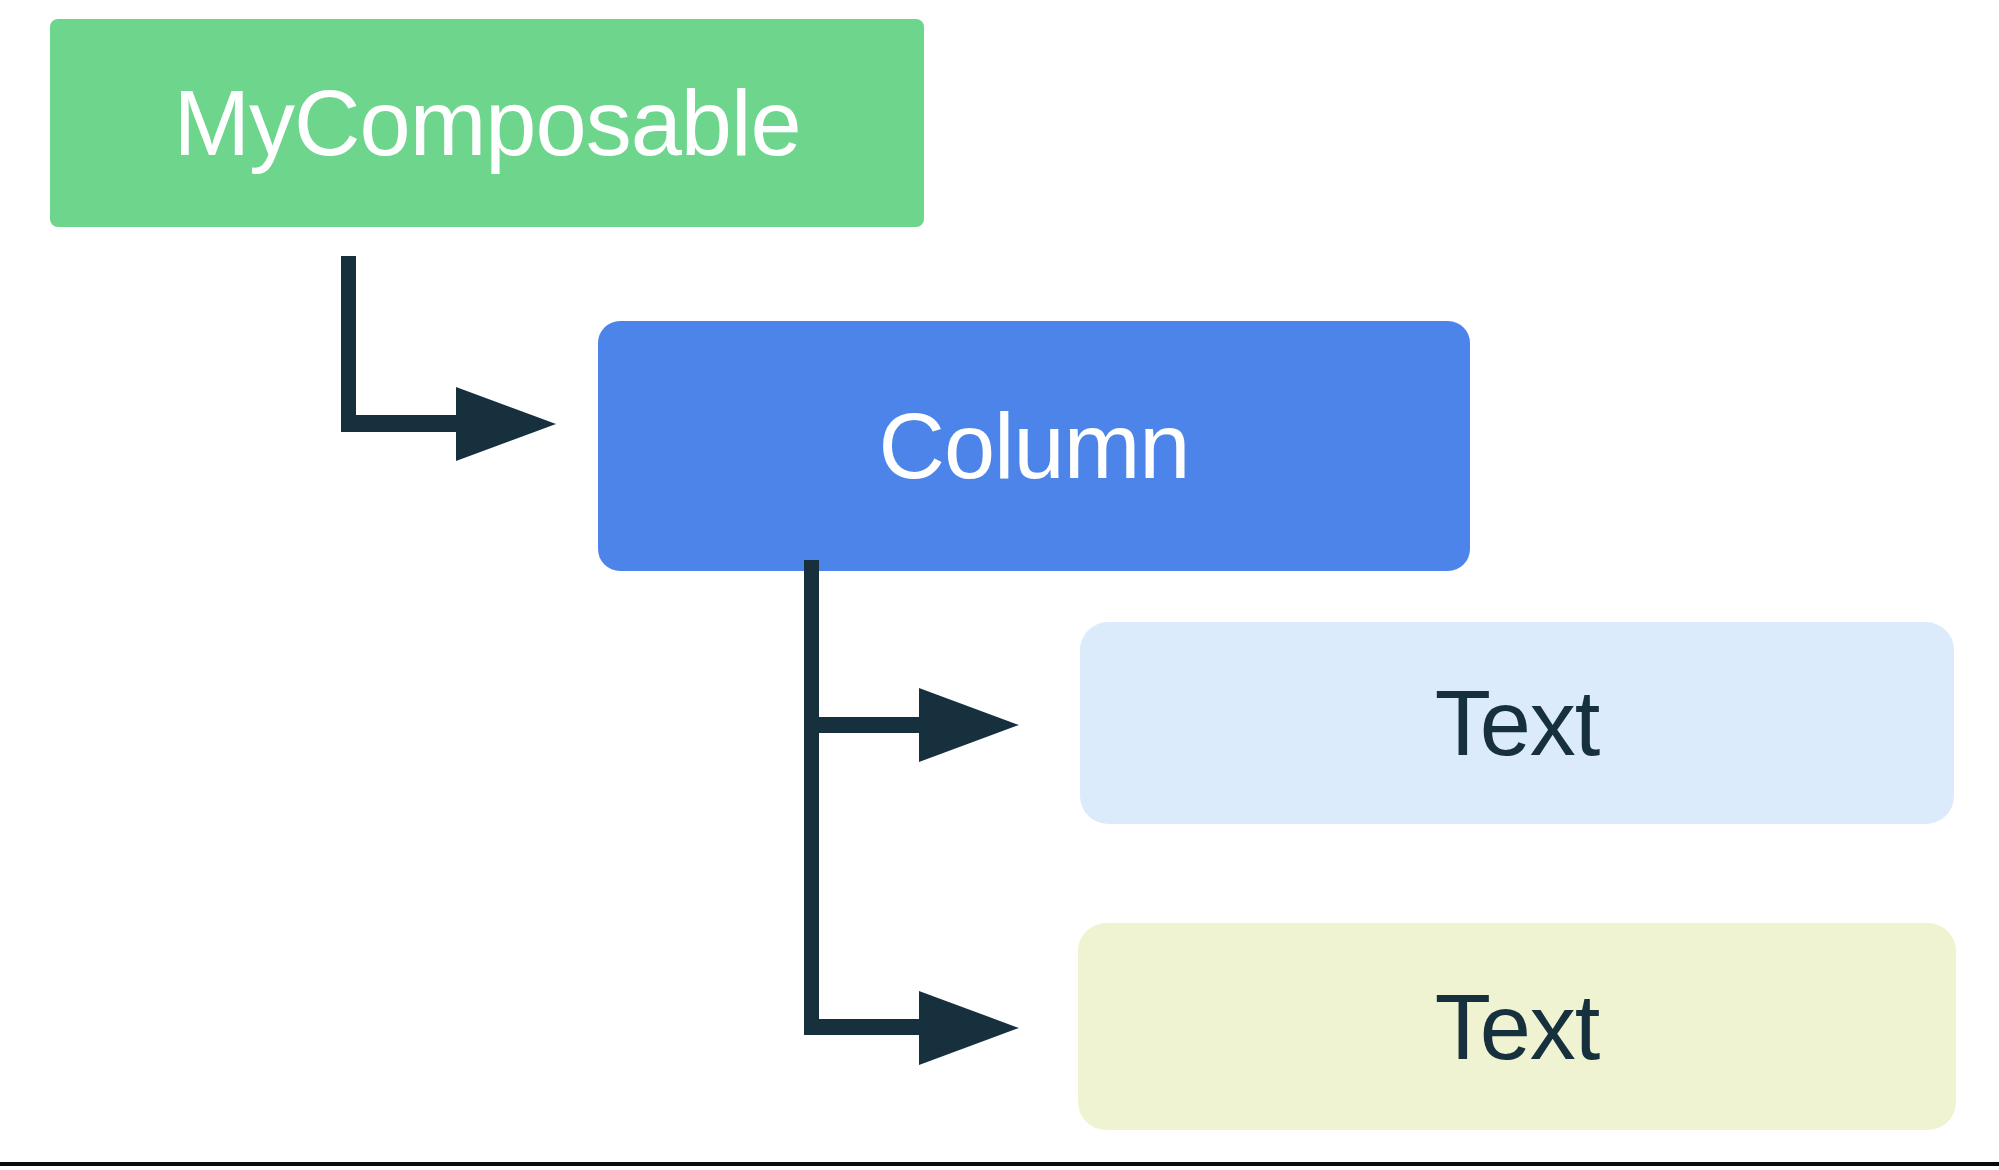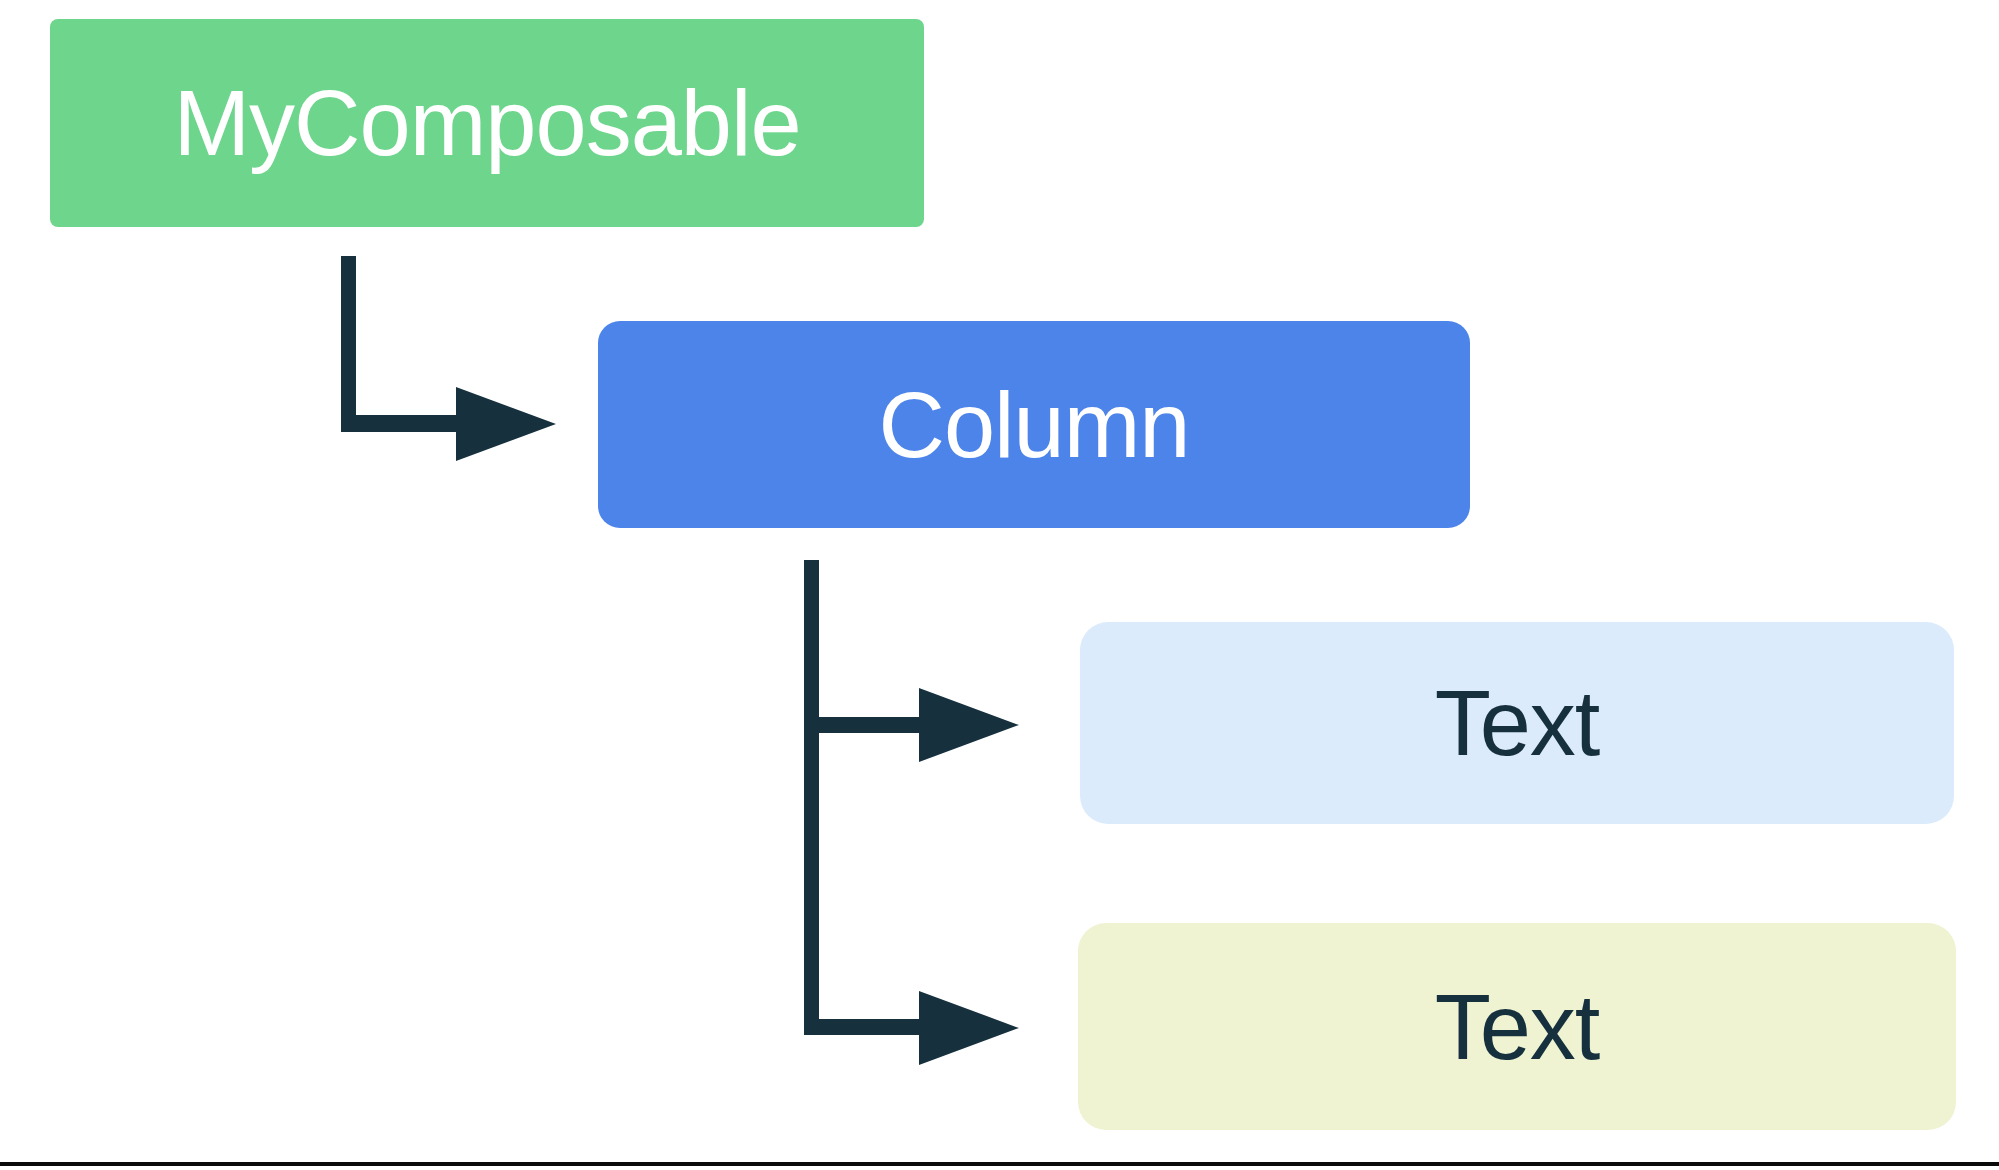--- a/index.html
+++ b/index.html
@@ -25,21 +25,21 @@
     letter-spacing: -1px;
     line-height: 1;
     white-space: nowrap;
   }
   .node-mycomposable {
     left: 50px; top: 19px; width: 874px; height: 208px;
     background: var(--node-green); color: var(--label-light);
     border-radius: 8px;
   }
   .node-column {
-    left: 598px; top: 321px; width: 872px; height: 207px;
+    left: 598px; top: 321px; width: 872px; height: 250px;
     background: var(--node-blue); color: var(--label-light);
     border-radius: 22px;
   }
   .node-text-1 {
     left: 1080px; top: 622px; width: 874px; height: 202px;
     background: var(--node-lightblue); color: var(--ink);
     border-radius: 28px;
   }
   .node-text-2 {
     left: 1078px; top: 923px; width: 878px; height: 207px;

